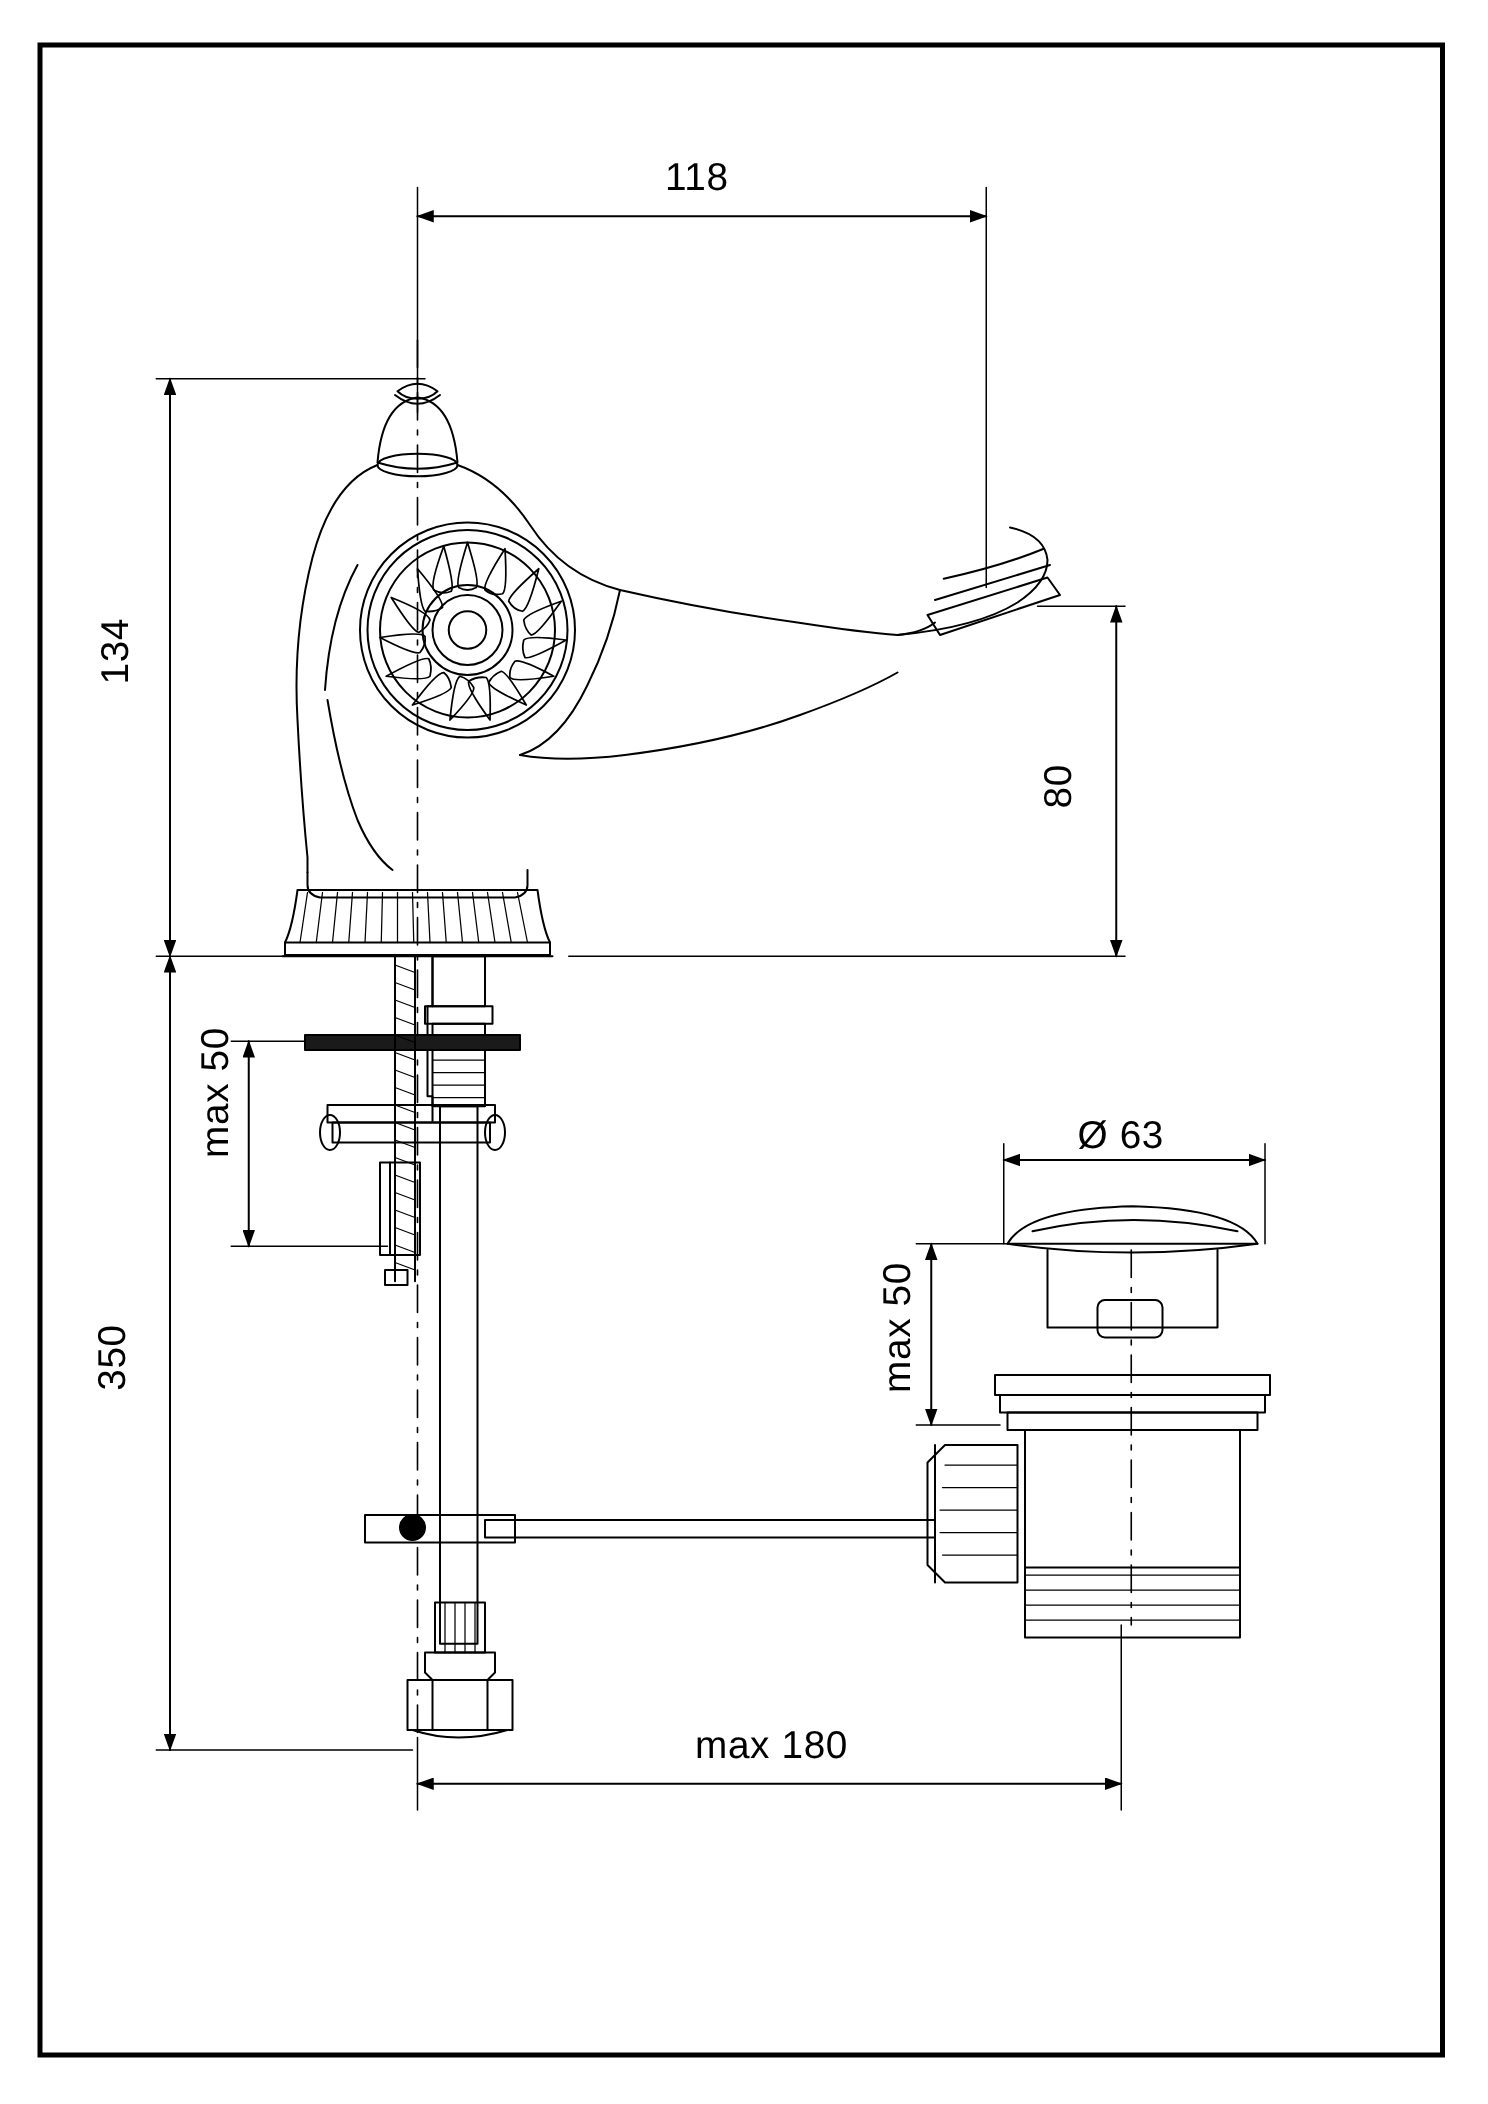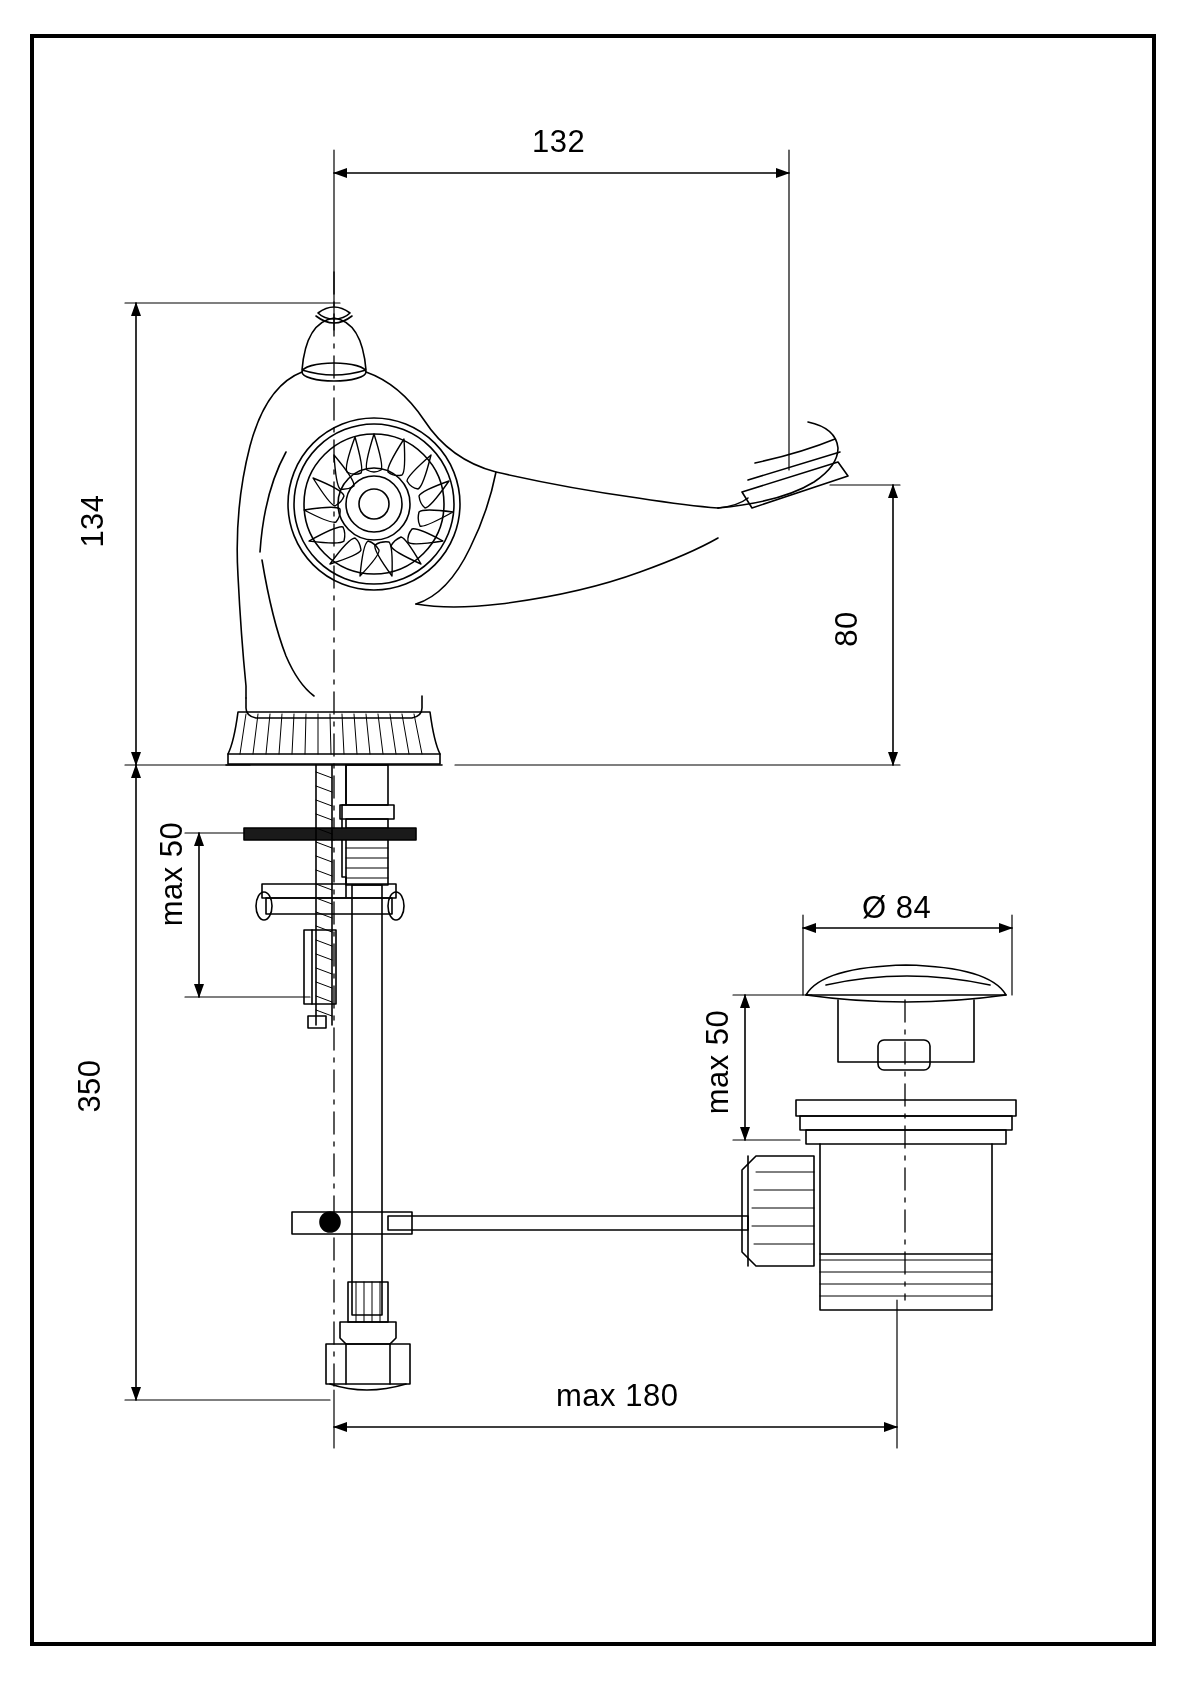--- a/index.html
+++ b/index.html
@@ -235,29 +235,29 @@
         <line x1="756" y1="1172" x2="814" y2="1172"></line>
         <line x1="754" y1="1190" x2="814" y2="1190"></line>
         <line x1="752" y1="1208" x2="814" y2="1208"></line>
         <line x1="752" y1="1226" x2="814" y2="1226"></line>
         <line x1="754" y1="1244" x2="814" y2="1244"></line>
       </g>
       <path d="M748,1156 l0,110"></path>
     </g>
   </svg>
 
-  <div class="dim-label" style="left:532px;top:124px;">132</div>
+  <div class="dim-label" style="left:532px;top:124px;">118</div>
 
   <div class="dim-label vert" style="left:66px;top:503px;transform:rotate(-90deg);">134</div>
 
   <div class="dim-label vert" style="left:829px;top:611px;transform:rotate(-90deg);">80</div>
 
   <div class="dim-label vert" style="left:120px;top:856px;transform:rotate(-90deg);">max 50</div>
 
   <div class="dim-label vert" style="left:63px;top:1068px;transform:rotate(-90deg);">350</div>
 
-  <div class="dim-label" style="left:862px;top:890px;">Ø 84</div>
+  <div class="dim-label" style="left:862px;top:890px;">Ø 63</div>
 
   <div class="dim-label vert" style="left:666px;top:1044px;transform:rotate(-90deg);">max 50</div>
 
   <div class="dim-label" style="left:556px;top:1378px;text-align:center;">max 180</div>
 
 </div>
 
 </body></html>

